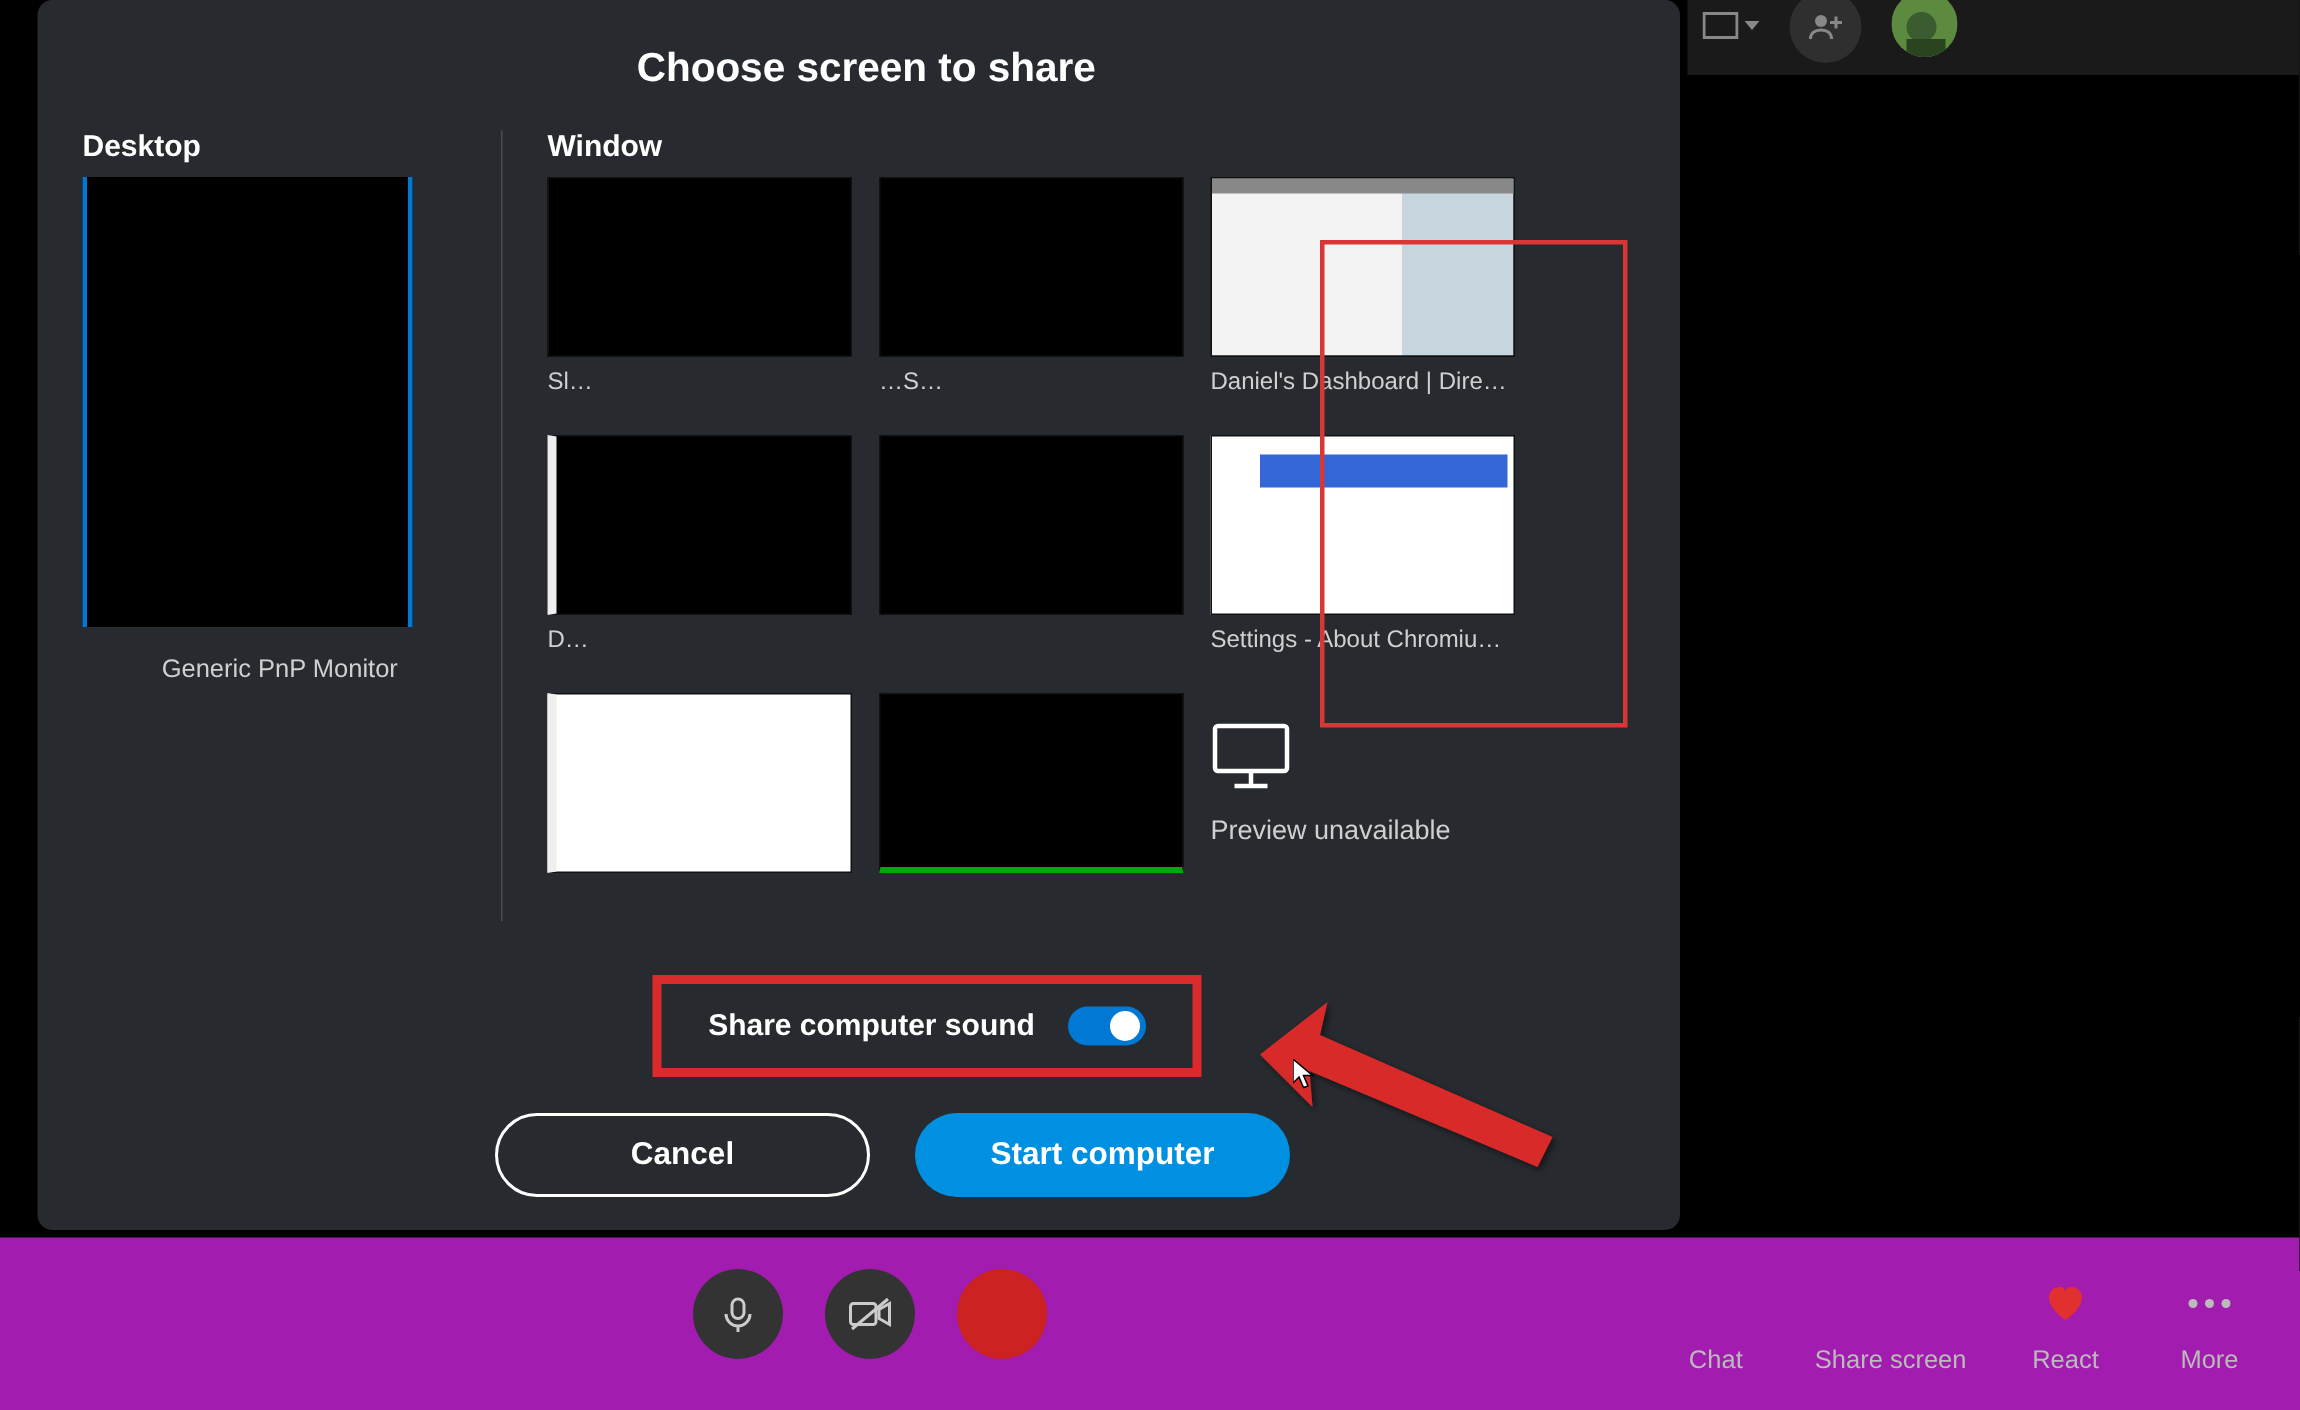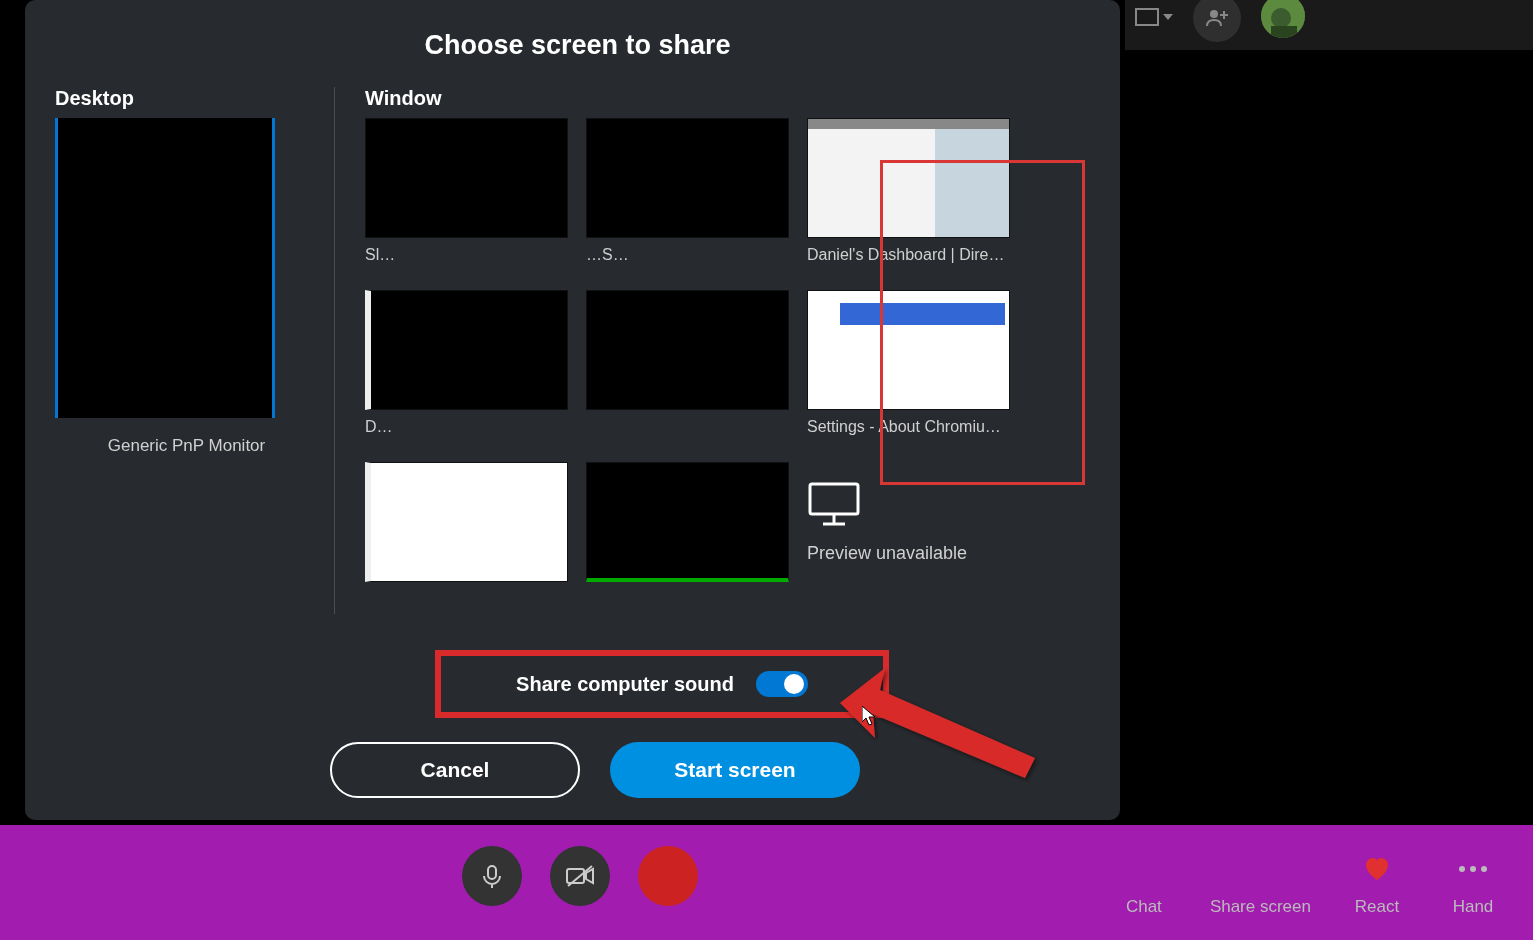--- a/index.html
+++ b/index.html
@@ -151,21 +151,21 @@
     .red-overlay {
       position: absolute;
       border: 3px solid #d93636;
       pointer-events: none;
     }
     .red-overlay1 { top: 160px; left: 855px; width: 205px; height: 325px; }
 
     .share-sound-box {
       position: absolute;
       left: 410px; top: 650px;
-      width: 454px; height: 68px;
+      width: 366px; height: 68px;
       border: 6px solid #d92b2b;
       background: transparent;
       display:flex; align-items:center; justify-content:center; gap: 22px;
     }
     .share-sound-label { font-size: 20px; font-weight: 700; }
     .toggle {
       width: 52px; height: 26px; border-radius: 13px;
       background: #0078d4;
       position: relative;
     }
@@ -265,21 +265,21 @@
     <div class="lbl">React</div>
   </div>
   <div class="bottom-item">
     <div class="icon-slot">
       <svg width="30" height="8" viewBox="0 0 30 8" fill="#bbb">
           <circle cx="4" cy="4" r="3"></circle>
           <circle cx="15" cy="4" r="3"></circle>
           <circle cx="26" cy="4" r="3"></circle>
         </svg>
     </div>
-    <div class="lbl">Hand</div>
+    <div class="lbl">More</div>
   </div>
 </div>
 
 <div class="round-btn mic-btn">
   <svg width="26" height="26" viewBox="0 0 26 26" fill="none" stroke="#ccc" stroke-width="2">
       <rect x="9" y="3" width="8" height="13" rx="4"></rect>
       <path d="M5 13a8 8 0 0 0 16 0M13 21v4"></path>
     </svg>
 </div>
 <div class="round-btn video-btn">
@@ -367,19 +367,19 @@
     <defs>
         <filter id="sh">
           <feDropShadow dx="2" dy="2" stdDeviation="2" flood-opacity="0.5"></feDropShadow>
         </filter>
       </defs>
     <polygon points="15,55 60,20 55,42 210,110 200,130 48,66 50,90" fill="#d92b2b" filter="url(#sh)"></polygon>
   </svg>
 
   <div class="dialog-actions">
     <div class="btn btn-cancel">Cancel</div>
-    <div class="btn btn-primary">Start screen</div>
+    <div class="btn btn-primary">Start computer</div>
   </div>
 </div>
 
 <svg style="position:absolute; left:862px; top:706px;" width="14" height="20" viewBox="0 0 14 20">
     <polygon points="0,0 0,16 4,12 7,19 10,18 7,11 13,11" fill="#fff" stroke="#000" stroke-width="1"></polygon>
   </svg>
 
 </body></html>

